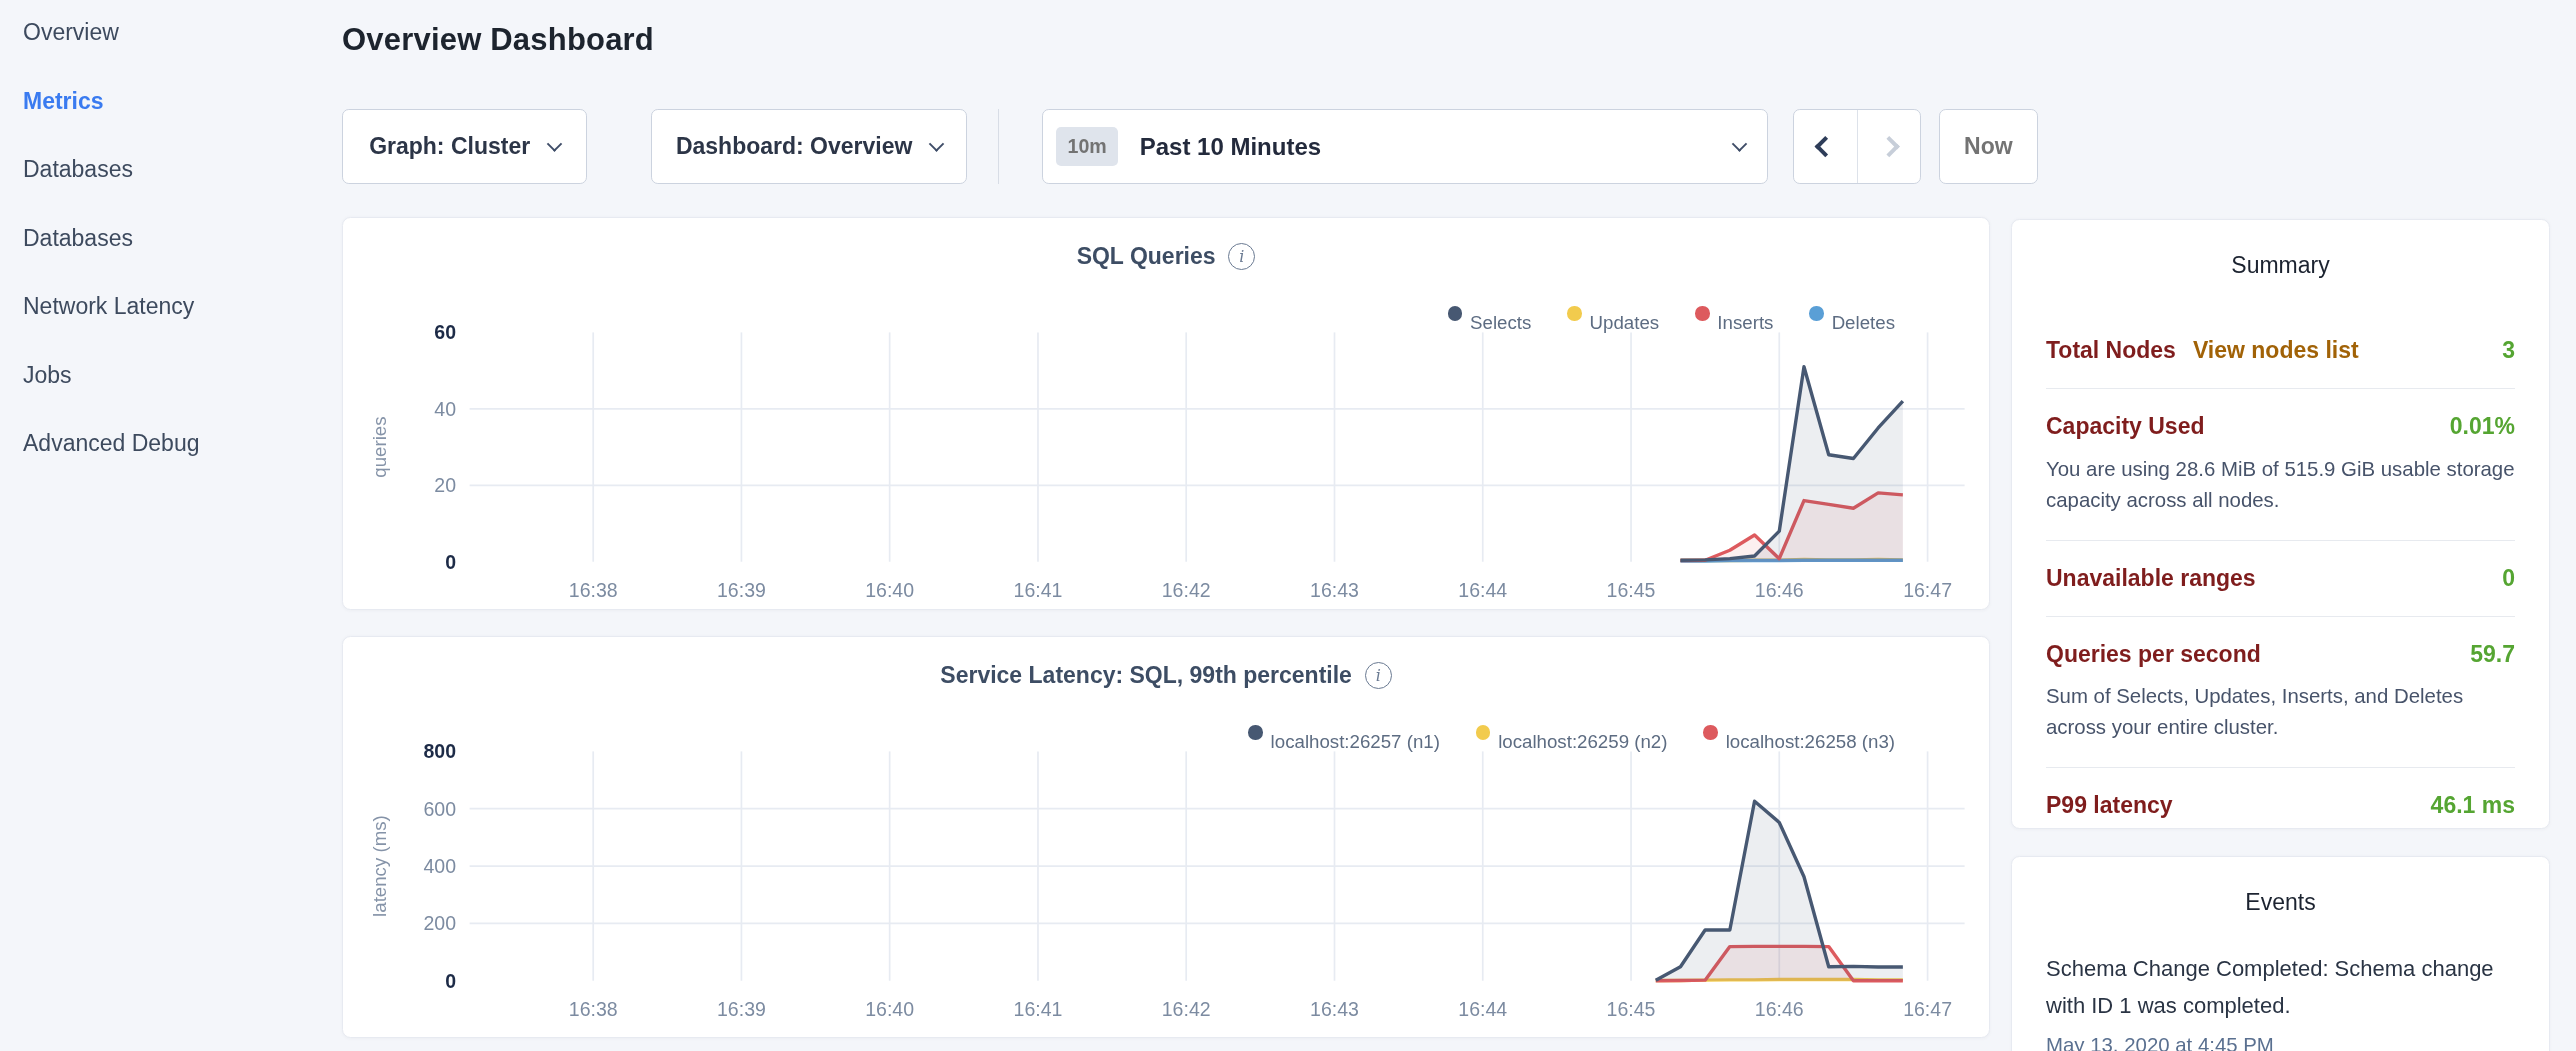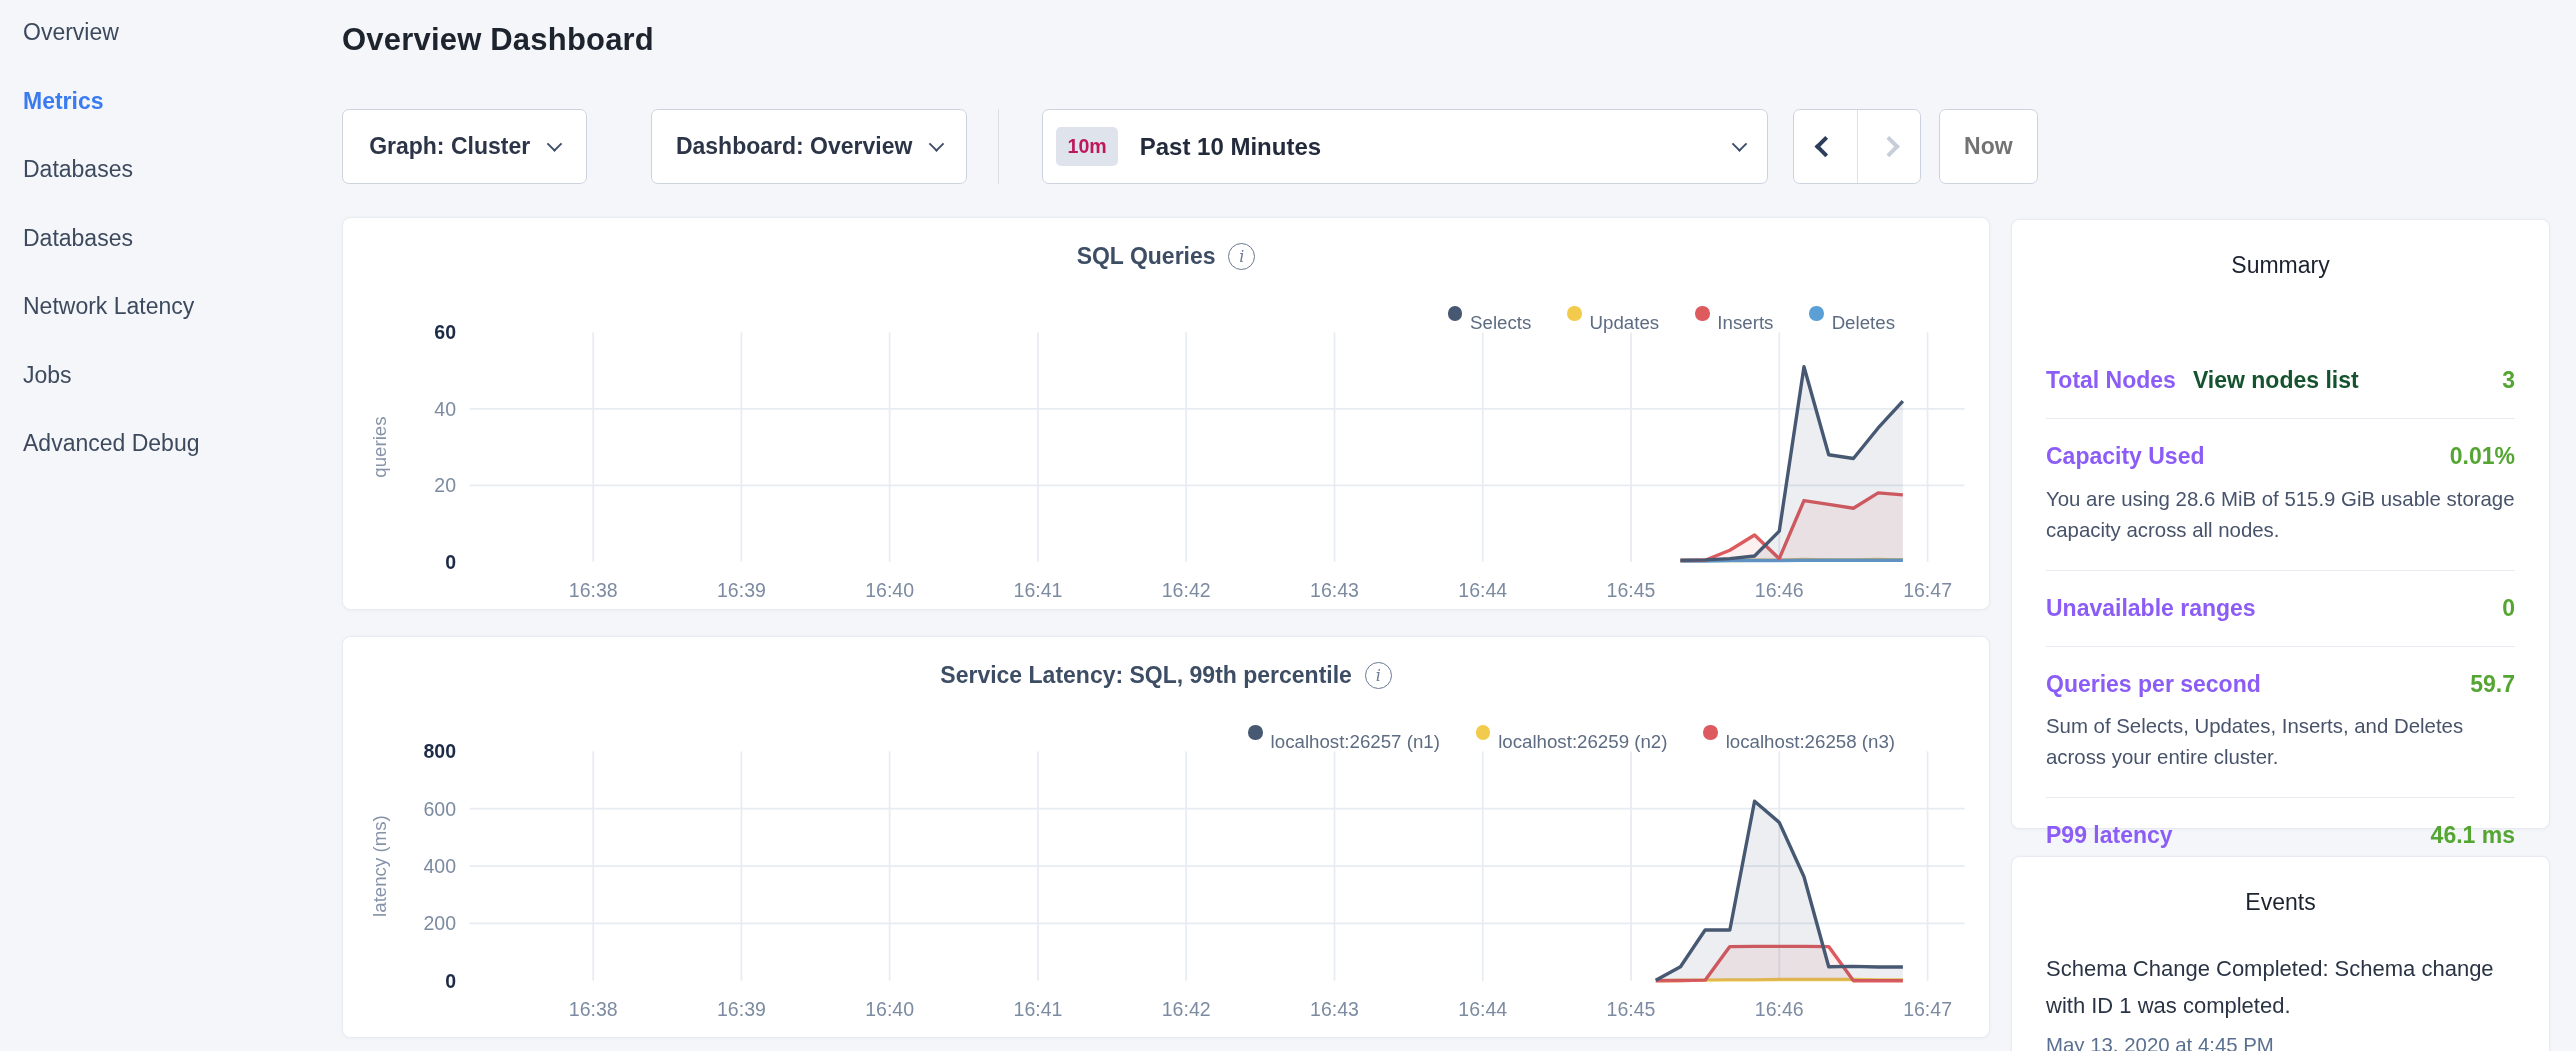--- a/index.html
+++ b/index.html
@@ -18,21 +18,21 @@
   .main { position:absolute; left:342px; top:0; width:2234px; }
   .page-title { font-size:31px; font-weight:600; color:#1d242e; margin:22px 0 0 0; letter-spacing:0.2px; }
   .controls { position:absolute; left:0; top:109px; height:75px; display:flex; align-items:stretch; }
   .btn { background:#fff; border:0.9px solid #ccd3df; border-radius:6.8px; display:inline-flex; align-items:center; justify-content:center; cursor:pointer; }
   .dropdown { font-size:23px; font-weight:600; color:#2c3547; }
   .dd-graph { width:245px; }
   .dd-dashboard { width:316px; margin-left:64px; }
   .chev { width:11px; height:11px; border-right:2.6px solid #3f4d68; border-bottom:2.6px solid #3f4d68; transform:rotate(45deg) translate(-1.7px,-1.7px); margin-left:18.7px; }
   .vdivider { width:0.9px; background:#d8dde6; margin-left:31px; }
   .time-picker { width:726px; margin-left:43px; background:#fff; border:0.9px solid #ccd3df; border-radius:6.8px; display:flex; align-items:center; padding:0 22px 0 13.6px; cursor:pointer; }
-  .time-badge { background:#dfe4ec; border-radius:5.1px; padding:7.7px 11px; font-size:19.6px; font-weight:700; color:#be185d; }
+  .time-badge { background:#dfe4ec; border-radius:5.1px; padding:7.7px 11px; font-size:19.6px; font-weight:700; color:#737373; }
   .time-label { margin-left:22px; font-size:24px; font-weight:700; color:#232a3c; }
   .time-picker .chev { margin-left:auto; }
   .pager { margin-left:25px; display:flex; border:0.9px solid #ccd3df; border-radius:6.8px; background:#fff; overflow:hidden; }
   .pager-btn { width:63px; display:flex; align-items:center; justify-content:center; cursor:pointer; }
   .pager-btn + .pager-btn { border-left:0.9px solid #dde2ea; }
   .chevL { width:14.5px; height:14.5px; border-left:4.3px solid #2e3d59; border-bottom:4.3px solid #2e3d59; transform:rotate(45deg); }
   .chevR { width:14.5px; height:14.5px; border-right:4.3px solid #c7ced9; border-top:4.3px solid #c7ced9; transform:rotate(45deg); }
   .now-btn { width:99px; margin-left:18px; font-size:23px; font-weight:600; color:#737373; }
   
   .card { background:#fff; border:0.9px solid #e7eaf1; border-radius:8.5px; box-shadow:0 0.9px 3.4px rgba(40,50,70,0.04); }
@@ -53,22 +53,22 @@
   .yt { fill:#7c8ba1; font-size:23px; text-anchor:end; }
   .yt.strong { fill:#1d2b47; font-weight:700; }
   .yl { fill:#8593a8; font-size:22px; text-anchor:middle; }
   
   .right-col { position:absolute; left:2011px; top:0; width:539px; }
   .summary-card { position:absolute; top:219px; width:539px; height:610px; padding:25.5px 34px; }
   .panel-title { text-align:center; font-size:23px; font-weight:400; color:#1c2330; margin:6.8px 0 34px 0; }
   .srow { padding:24px 0; border-bottom:0.9px solid #e7eaef; }
   .srow:last-child { border-bottom:none; }
   .srow-head { display:flex; align-items:baseline; }
-  .slabel { font-size:23px; font-weight:700; color:#8b5cf6; }
-  .slink { font-size:23px; font-weight:600; color:#14532d; margin-left:17px; cursor:pointer; text-decoration:none;margin-top:30px; }
+  .slabel { font-size:23px; font-weight:700; color:#7f1d1d; }
+  .slink { font-size:23px; font-weight:600; color:#a16207; margin-left:17px; cursor:pointer; text-decoration:none; }
   .sval { margin-left:auto; font-size:23px; font-weight:700; color:#55a532; white-space:nowrap; }
   .sdesc { font-size:20.4px; color:#47536a; line-height:31px; margin-top:13.6px; }
   .events-card { position:absolute; top:856px; width:539px; height:340px; padding:25.5px 34px; }
   .event-text { font-size:22px; color:#2a3444; line-height:37px; }
   .event-time { font-size:20.4px; color:#5a7090; margin-top:10.2px; }
 </style>
 </head>
 <body>
 
 <nav class="sidebar">

